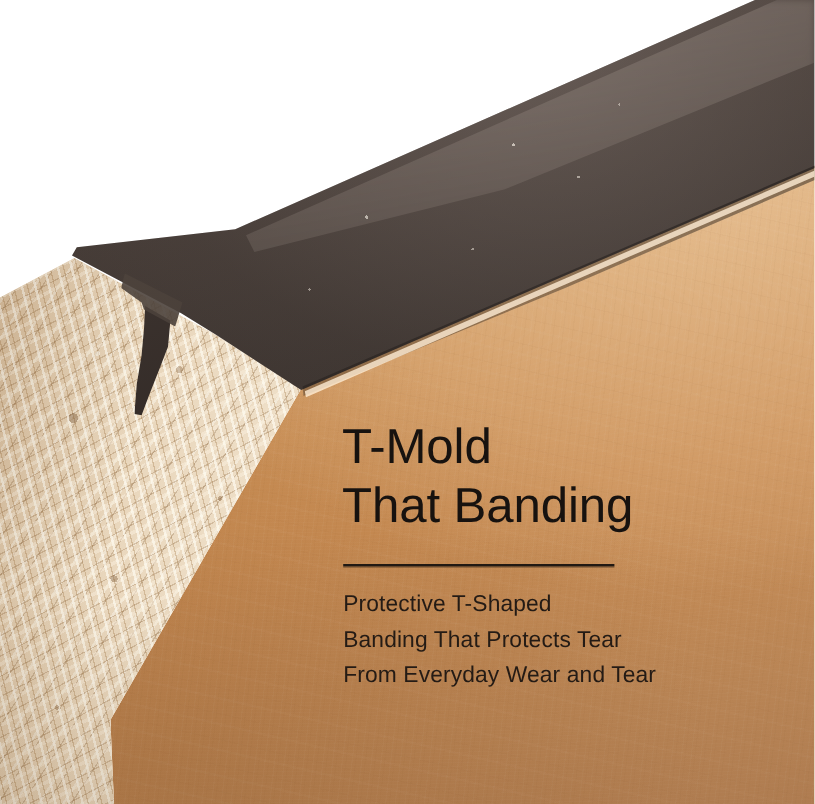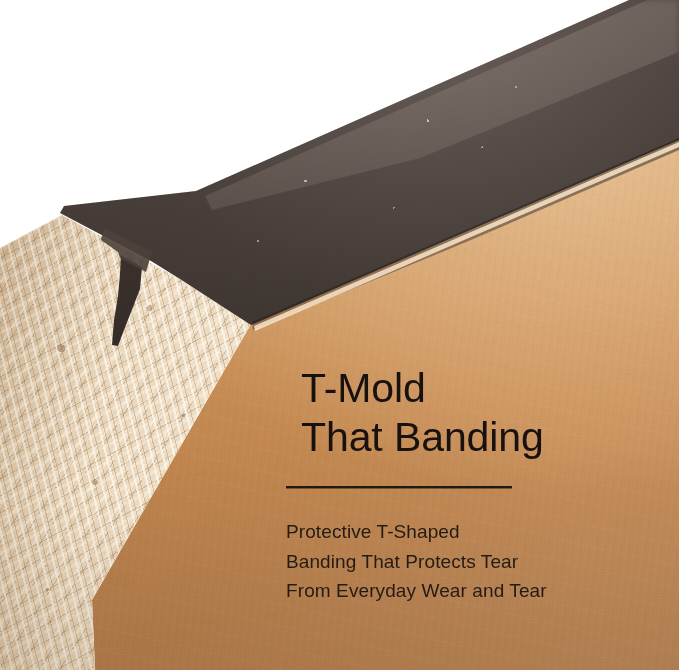--- a/index.html
+++ b/index.html
@@ -285,40 +285,40 @@
   }
 
   
   .copy {
     position: absolute;
     left: 285px;
     top: 348px;
     width: 360px;
   }
   .headline {
-    margin: 16px;
+    margin: 0;
     font-weight: 400;
     font-size: 41px;
     line-height: 49px;
     letter-spacing: -0.1px;
     color: #17120f;
     white-space: nowrap;
   }
   .headline .hl-line { display: block; }
 
   .rule {
     width: 226px;
     height: 0;
     margin: 24px 0 0 1px;
     border-top: 2px solid #211913;
     border-bottom: 1px solid rgba(62,40,22,0.55);
   }
 
   .subcopy {
-    margin: 28px 0 0 1px;
+    margin: 16px 0 0 1px;
     font-size: 19px;
     line-height: 29.5px;
     font-weight: 400;
     color: #241b15;
     letter-spacing: 0.1px;
     white-space: nowrap;
   }
   .subcopy .sc-line { display: block; }
 </style>
 </head>

